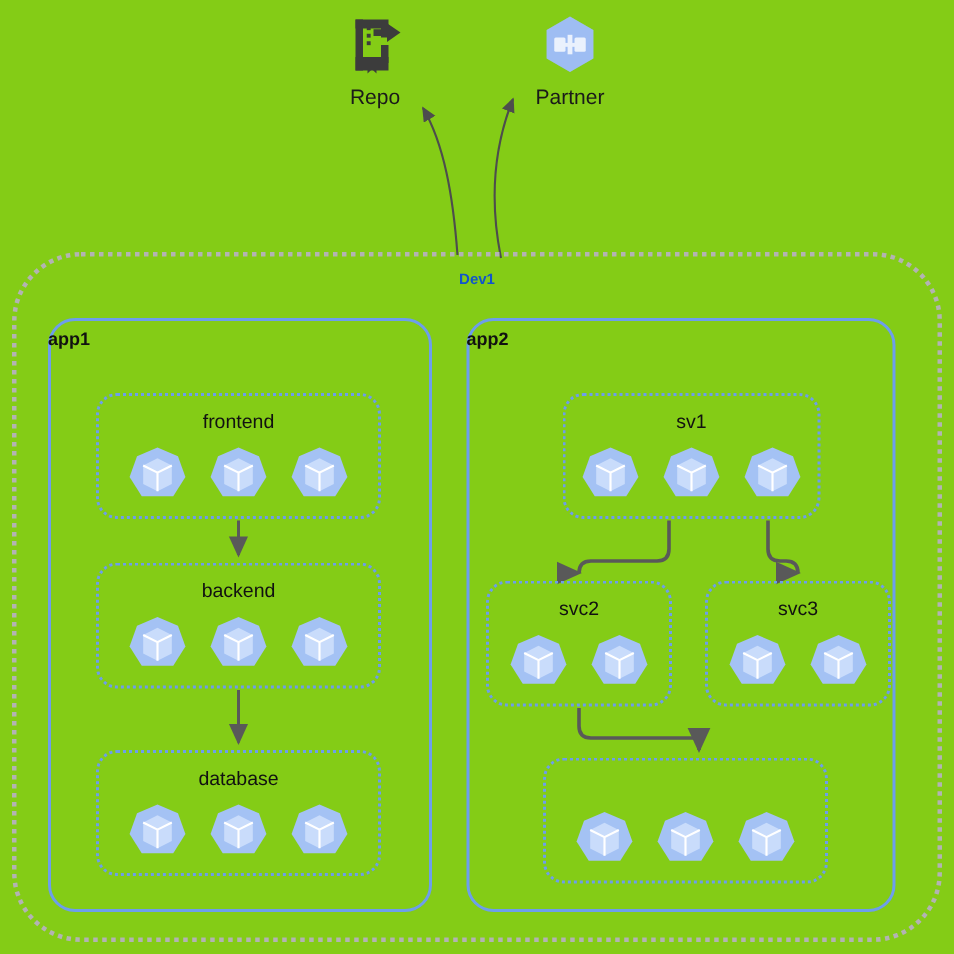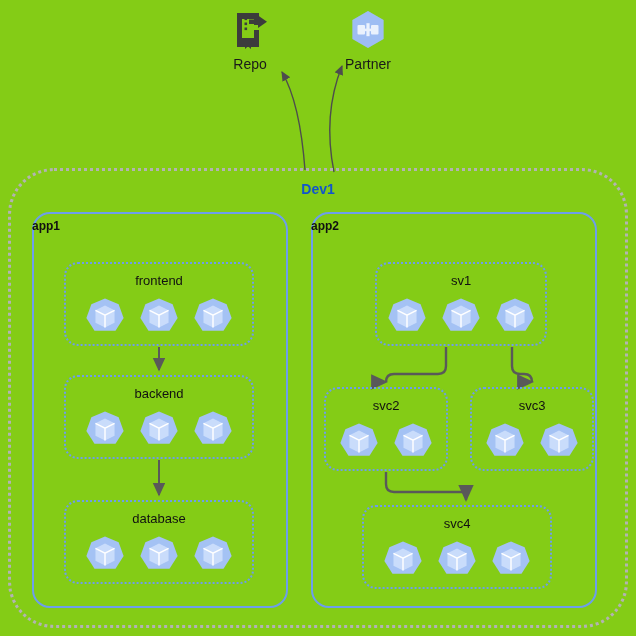--- a/index.html
+++ b/index.html
@@ -46,21 +46,21 @@
   
   .env-box {
     position: absolute;
     border: 3px dotted #b3b3b3;
     border-radius: 46px;
     box-sizing: border-box;
     background: transparent;
   }
   .env-title {
     position: absolute;
-    font-size: 14px;
+    font-size: 10px;
     font-weight: bold;
     color: #1155cc;
     text-align: center;
     white-space: nowrap;
   }
 
   
   .app-box {
     position: absolute;
     border: 2px solid #6d9eeb;
@@ -158,21 +158,21 @@
       <rect x="16.5" y="19.5" width="2.6" height="2.6" fill="#3c3c3c"></rect>
 
       <rect x="21" y="11.5" width="11" height="4.5" fill="#3c3c3c"></rect>
       <path d="M30,7.5 L39,13.7 L30,20 Z" fill="#3c3c3c"></path>
 
       <path d="M17,33 L23,33 L23,41 L20,38.2 L17,41 Z" fill="#3c3c3c"></path>
     </svg>
     <span class="ext-label">Repo</span>
   </div>
 
-  <div class="ext-node" style="left:326px; top:8px; width:84px;">
+  <div class="ext-node" style="left:338px; top:8px; width:84px;">
     <svg class="ext-icon" width="44" height="44" viewBox="0 0 44 44">
       <path d="M22,3 L37.6,12 L37.6,31 L22,40 L6.4,31 L6.4,12 Z" fill="#a4c2f4"></path>
       <path d="M22,3 L37.6,12 L37.6,31 L22,40 L6.4,31 L6.4,12 Z" fill="#8ab0f0" opacity="0.25"></path>
       <rect x="11.5" y="17" width="7.5" height="9.5" rx="1" fill="#eaf1fd"></rect>
       <rect x="25" y="17" width="7.5" height="9.5" rx="1" fill="#eaf1fd"></rect>
       <rect x="18" y="20.6" width="8" height="2.6" fill="#eaf1fd"></rect>
       <rect x="20.4" y="15.2" width="3.2" height="13" fill="#eaf1fd"></rect>
     </svg>
     <span class="ext-label">Partner</span>
   </div>
@@ -296,21 +296,20 @@
       </svg>
       <svg class="pod" viewBox="0 0 44 44">
         <path d="M22,2.5 L36.3,8.6 L41.5,23 L33,36.5 L11,36.5 L2.5,23 L7.7,8.6 Z" fill="#a4c2f4"></path>
         <path d="M22,10 L32,15 L32,28 L22,33 L12,28 L12,15 Z" fill="#c9dcfb"></path>
         <path d="M12,15 L22,20 L32,15 M22,20 L22,33" fill="none" stroke="#ffffff" stroke-width="1.5"></path>
       </svg>
     </div>
   </div>
 
   <div class="svc-box" style="left:362px; top:505px; width:190px; height:84px;">
-    <div class="svc-title">svc4</div>
     <div class="pod-row" style="top:32px;">
       <svg class="pod" viewBox="0 0 44 44">
         <path d="M22,2.5 L36.3,8.6 L41.5,23 L33,36.5 L11,36.5 L2.5,23 L7.7,8.6 Z" fill="#a4c2f4"></path>
         <path d="M22,10 L32,15 L32,28 L22,33 L12,28 L12,15 Z" fill="#c9dcfb"></path>
         <path d="M12,15 L22,20 L32,15 M22,20 L22,33" fill="none" stroke="#ffffff" stroke-width="1.5"></path>
       </svg>
       <svg class="pod" viewBox="0 0 44 44">
         <path d="M22,2.5 L36.3,8.6 L41.5,23 L33,36.5 L11,36.5 L2.5,23 L7.7,8.6 Z" fill="#a4c2f4"></path>
         <path d="M22,10 L32,15 L32,28 L22,33 L12,28 L12,15 Z" fill="#c9dcfb"></path>
         <path d="M12,15 L22,20 L32,15 M22,20 L22,33" fill="none" stroke="#ffffff" stroke-width="1.5"></path>

